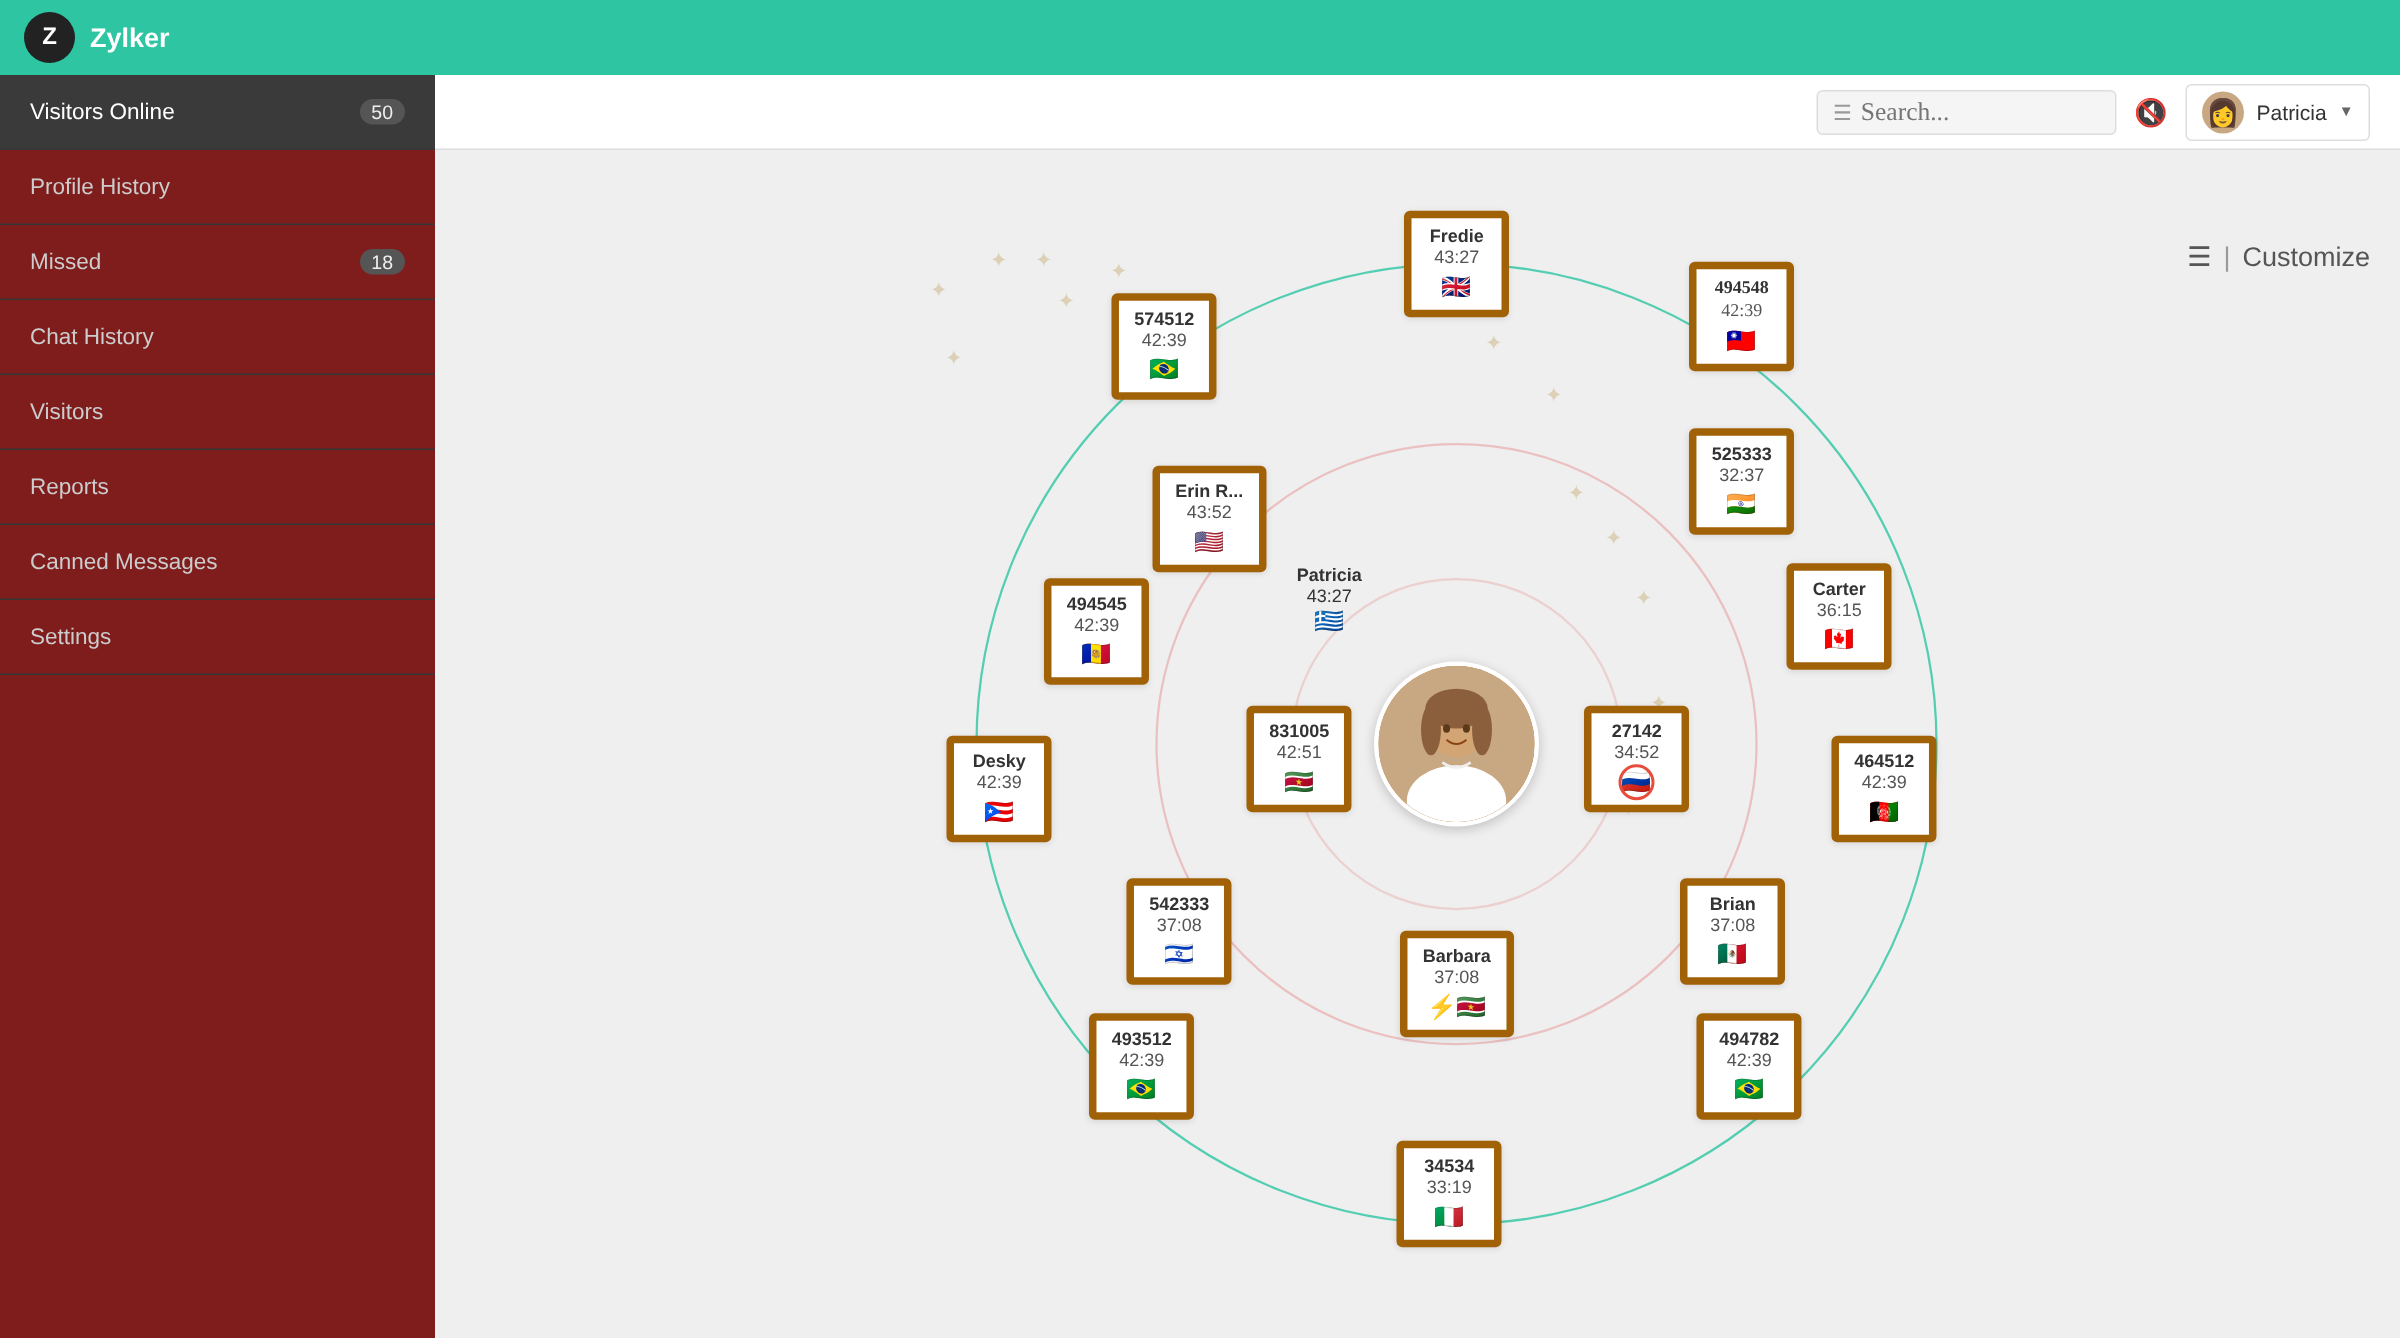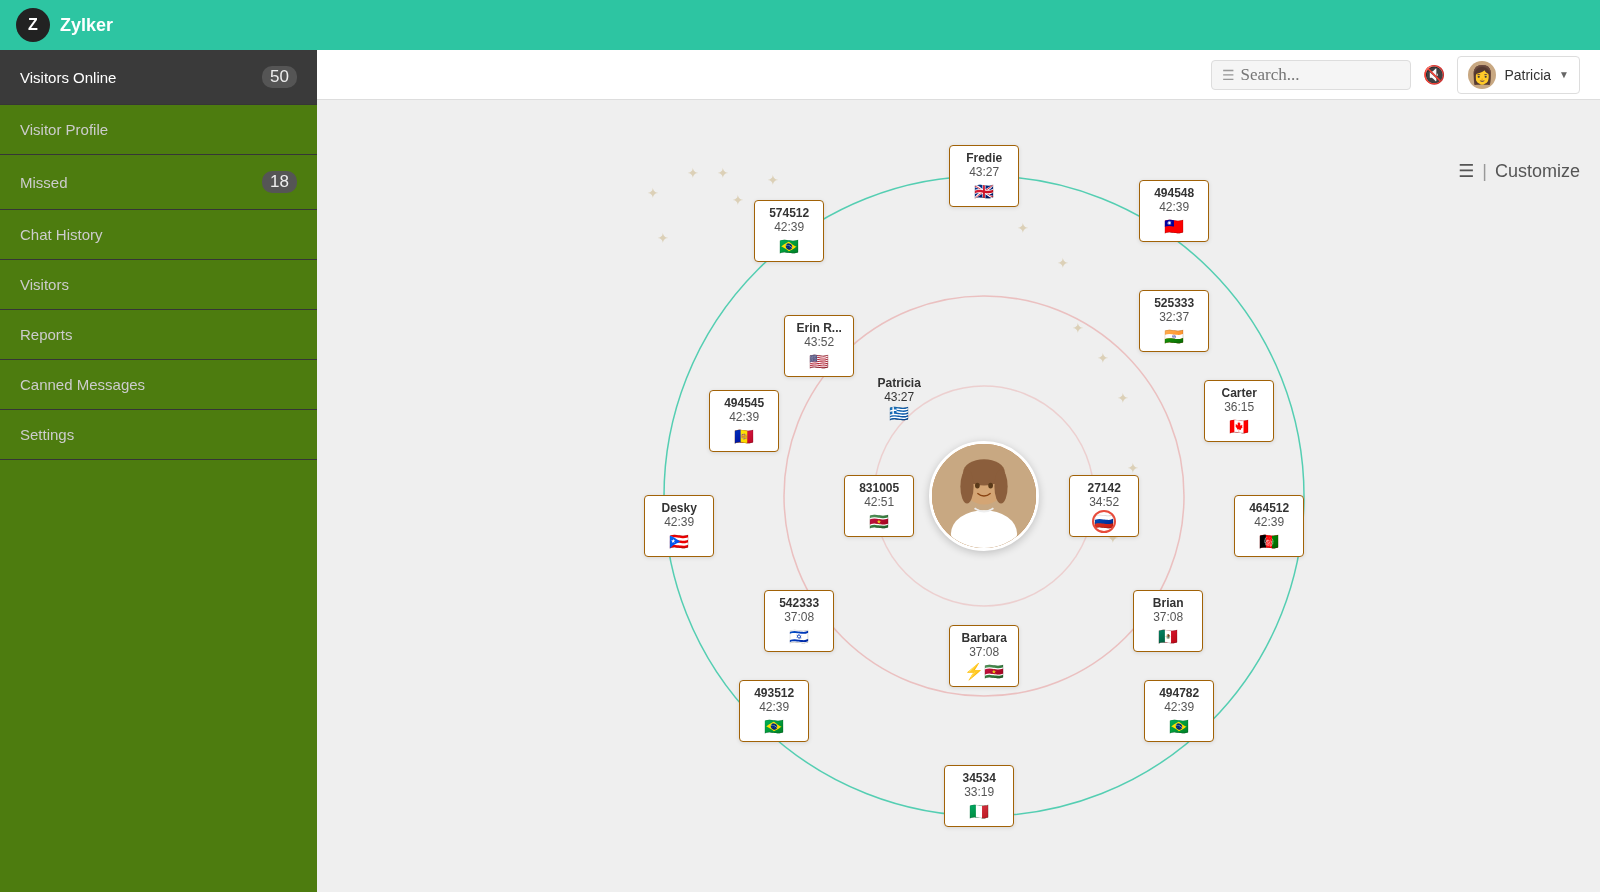--- a/index.html
+++ b/index.html
@@ -28,43 +28,43 @@
 
     
     .layout {
       display: flex;
       flex: 1;
       overflow: hidden;
     }
 
     
     .sidebar {
-      width: 317px;
-      background: #4d7c0f;
+      width: 290px;
+      background: #7f1d1d;
       flex-shrink: 0;
       display: flex;
       flex-direction: column;
     }
     .sidebar-item {
       display: flex;
       align-items: center;
       justify-content: space-between;
       padding: 16px 20px;
       color: #ccc;
       font-size: 15px;
       cursor: pointer;
       border-bottom: 1px solid #363636;
     }
     .sidebar-item.active { background: #3a3a3a; color: #fff; }
     .sidebar-item .badge {
       background: #555;
       color: #eee;
       border-radius: 10px;
       padding: 1px 8px;
-      font-size: 17px;
+      font-size: 13px;
     }
 
     
     .main {
       flex: 1;
       display: flex;
       flex-direction: column;
       position: relative;
       background: #efefef;
     }
@@ -179,21 +179,21 @@
     .center-avatar-img {
       width: 100%; height: 100%;
       background: linear-gradient(135deg, #d4a574 0%, #c8905a 50%, #b8804a 100%);
       display: flex; align-items: center; justify-content: center;
     }
 
     
     .visitor-card {
       position: absolute;
       background: #fff;
-      border: 1px solid #a16207;
+      border: 5px solid #a16207;
       border-radius: 4px;
       padding: 5px 10px;
       text-align: center;
       font-size: 12px;
       color: #333;
       box-shadow: 0 1px 4px rgba(0,0,0,0.1);
       z-index: 6;
       min-width: 70px;
     }
     .visitor-card .name { font-weight: 600; font-size: 12px; }
@@ -240,21 +240,21 @@
 </div>
 
 <div class="layout">
 
   <div class="sidebar" id="sidebar-container">
   <div class="sidebar-item active">
         <span>Visitors Online</span>
         <span class="badge">50</span>
       </div>
       <div class="sidebar-item">
-        <span>Visitor Profile</span>
+        <span>Profile History</span>
       </div>
       <div class="sidebar-item">
         <span>Missed</span>
         <span class="badge">18</span>
       </div>
       <div class="sidebar-item">
         <span>Chat History</span>
       </div>
       <div class="sidebar-item">
         <span>Visitors</span>
@@ -351,21 +351,21 @@
             </svg>
           </div>
         </div>
 
         <div id="visitor-cards">
             <div class="visitor-card" style="left: 350px; top: 30px; transform: translate(-50%, -50%);">
               <div class="name">Fredie</div>
               <div class="time">43:27</div>
               <div class="flag">🇬🇧</div>
             </div>
-            <div class="visitor-card" style="left: 540px; top: 65px; transform: translate(-50%, -50%);">
+            <div class="visitor-card" style="left: 540px; top: 65px; transform: translate(-50%, -50%); font-family: Liberation Serif, serif;">
               <div class="name">494548</div>
               <div class="time">42:39</div>
               <div class="flag">🇹🇼</div>
             </div>
             <div class="visitor-card" style="left: 155px; top: 85px; transform: translate(-50%, -50%);">
               <div class="name">574512</div>
               <div class="time">42:39</div>
               <div class="flag">🇧🇷</div>
             </div>
             <div class="visitor-card" style="left: 185px; top: 200px; transform: translate(-50%, -50%);">

